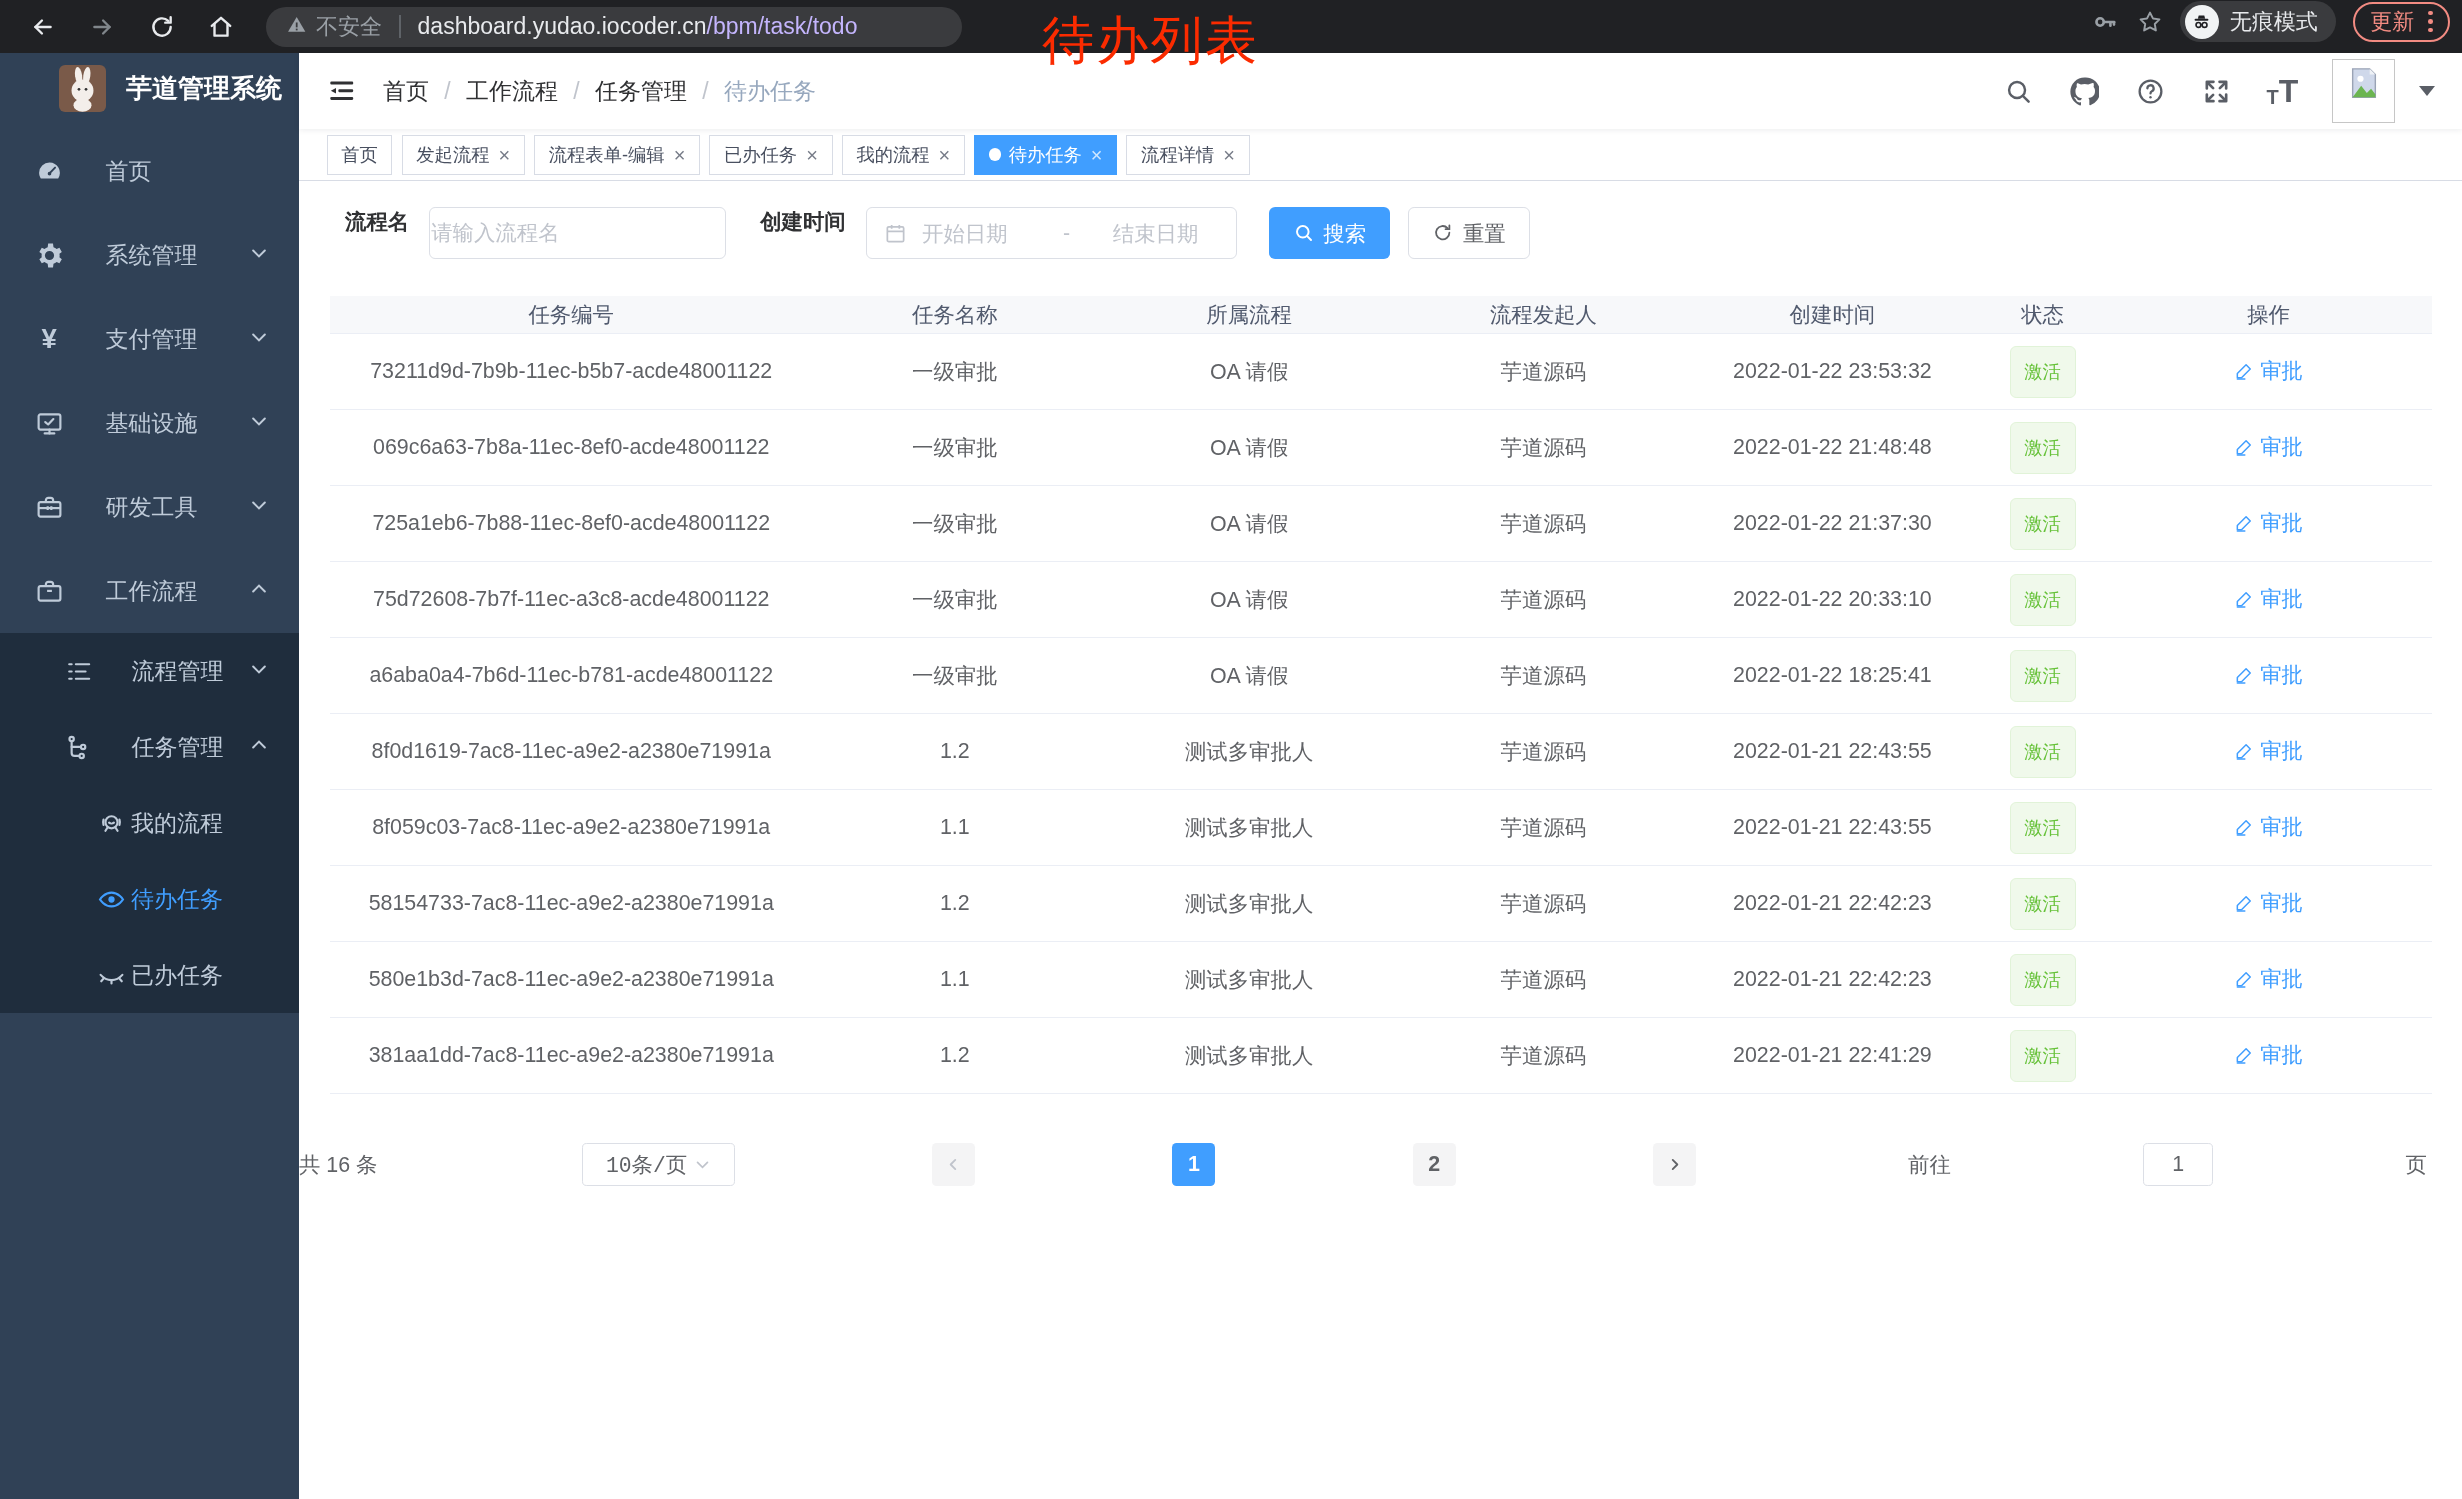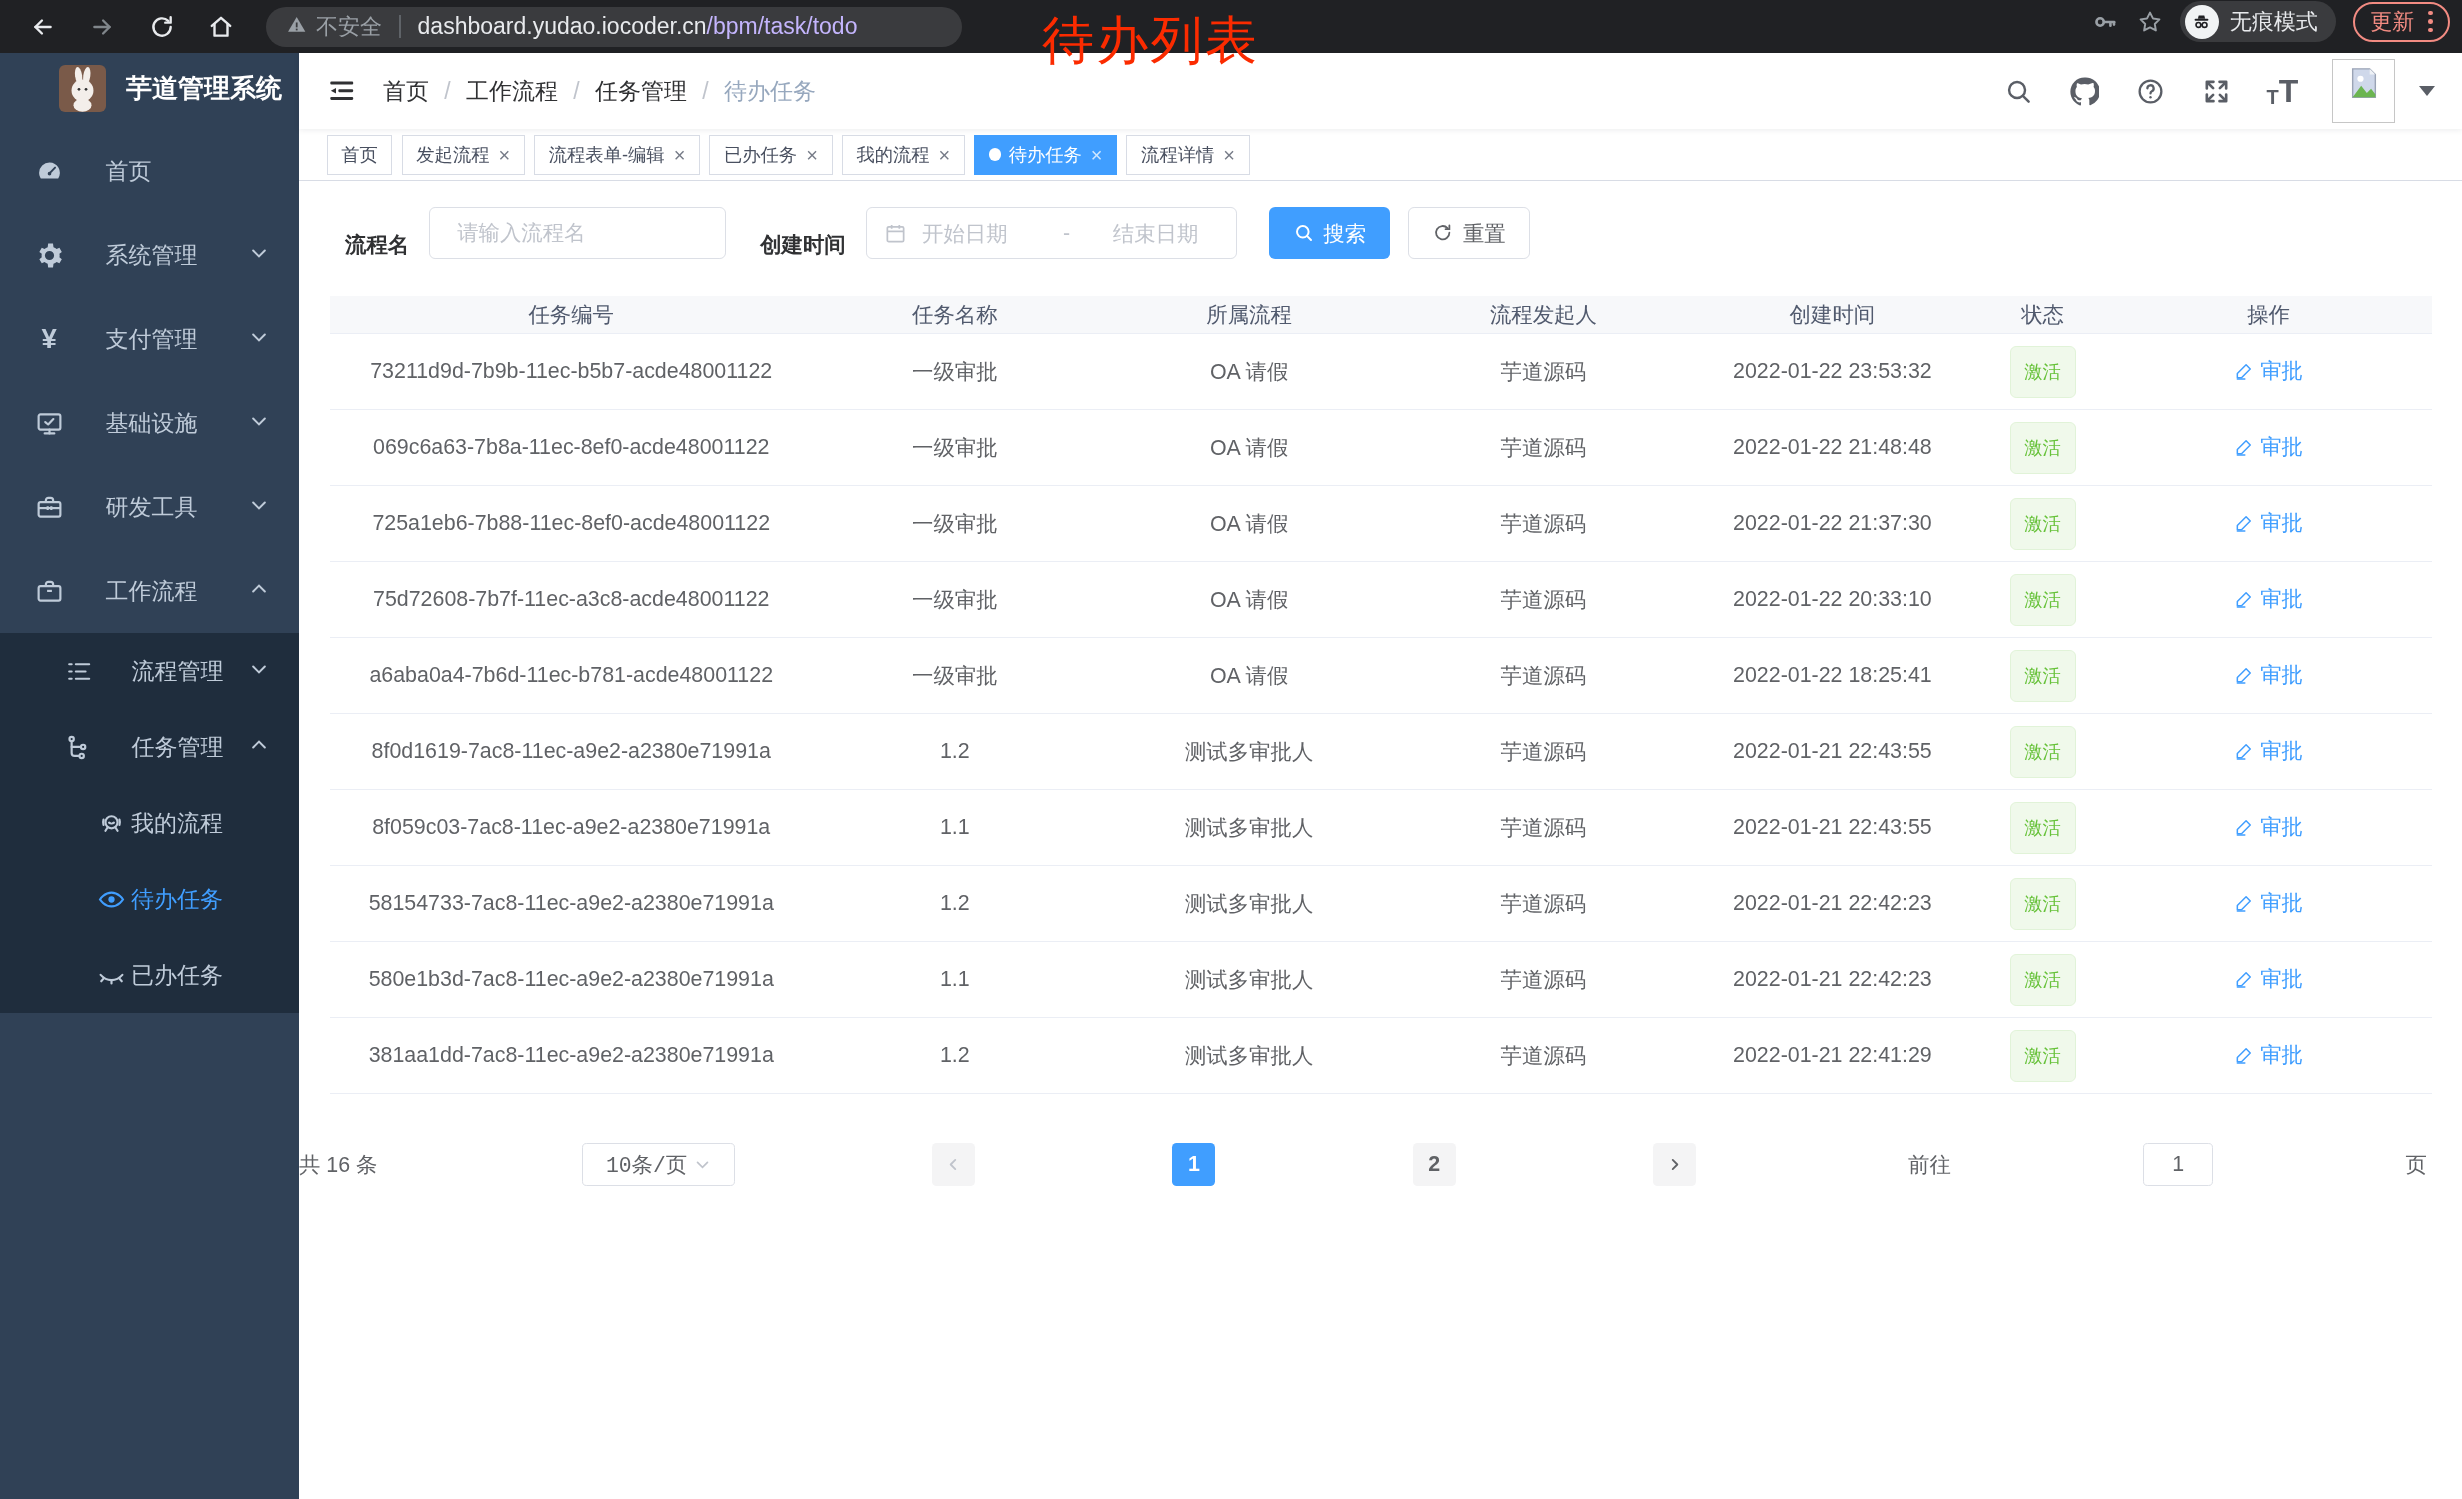--- a/index.html
+++ b/index.html
@@ -84,24 +84,24 @@
   .tags { height:52px; border-bottom:1.5px solid #d8dce5; background:#fff; display:flex; align-items:center;
           padding-left:27.5px; gap:9.2px; }
   .tag { height:40px; border:1.5px solid #d8dce5; background:#fff; color:#495060; font-size:18.3px;
          display:inline-flex; align-items:center; padding:0 13.7px; gap:7.6px; cursor:pointer; white-space:nowrap; }
   .tag .dot { width:12.2px; height:12.2px; border-radius:50%; background:#fff; display:none; }
   .tag.active { background:#409eff; border-color:#409eff; color:#fff; }
   .tag.active .dot { display:inline-block; }
   .tag .close { font-size:20px; line-height:1; opacity:.75; margin-left:1.5px; }
 
   
-  .filters { display:flex; align-items:flex-end; padding:26px 30.5px 0 46px; }
+  .filters { display:flex; align-items:flex-start; padding:26px 30.5px 0 46px; }
   .flabel { font-size:21.4px; font-weight:600; color:#303133; white-space:nowrap; }
   .inp { width:297px; height:52px; border:1.5px solid #dcdfe6; border-radius:6.1px; margin-left:20px;
-         padding:0 27px; font-size:21.4px; color:#606266; outline:none; font-family:inherit; }
+         padding:0 1px; font-size:21.4px; color:#606266; outline:none; font-family:inherit; }
   .inp::placeholder { color:#c0c4cc; }
   .time-label { margin-left:34px; }
   .date-range { width:371px; height:52px; border:1.5px solid #dcdfe6; border-radius:6.1px; margin-left:20px;
                 display:flex; align-items:center; padding:0 17px; gap:15.3px; font-size:21.4px; color:#c0c4cc; cursor:text; }
   .date-range svg { width:23px; height:23px; flex-shrink:0; }
   .date-range .ph { white-space:nowrap; }
   .btn { height:52px; border-radius:6.1px; font-size:21.4px; display:inline-flex; align-items:center;
          gap:9.2px; padding:4px 23px; cursor:pointer; border:1.5px solid transparent; font-family:inherit; }
   .btn svg { width:21.4px; height:21.4px; }
   .btn-primary { background:#409eff; color:#fff; margin-left:32px; }

